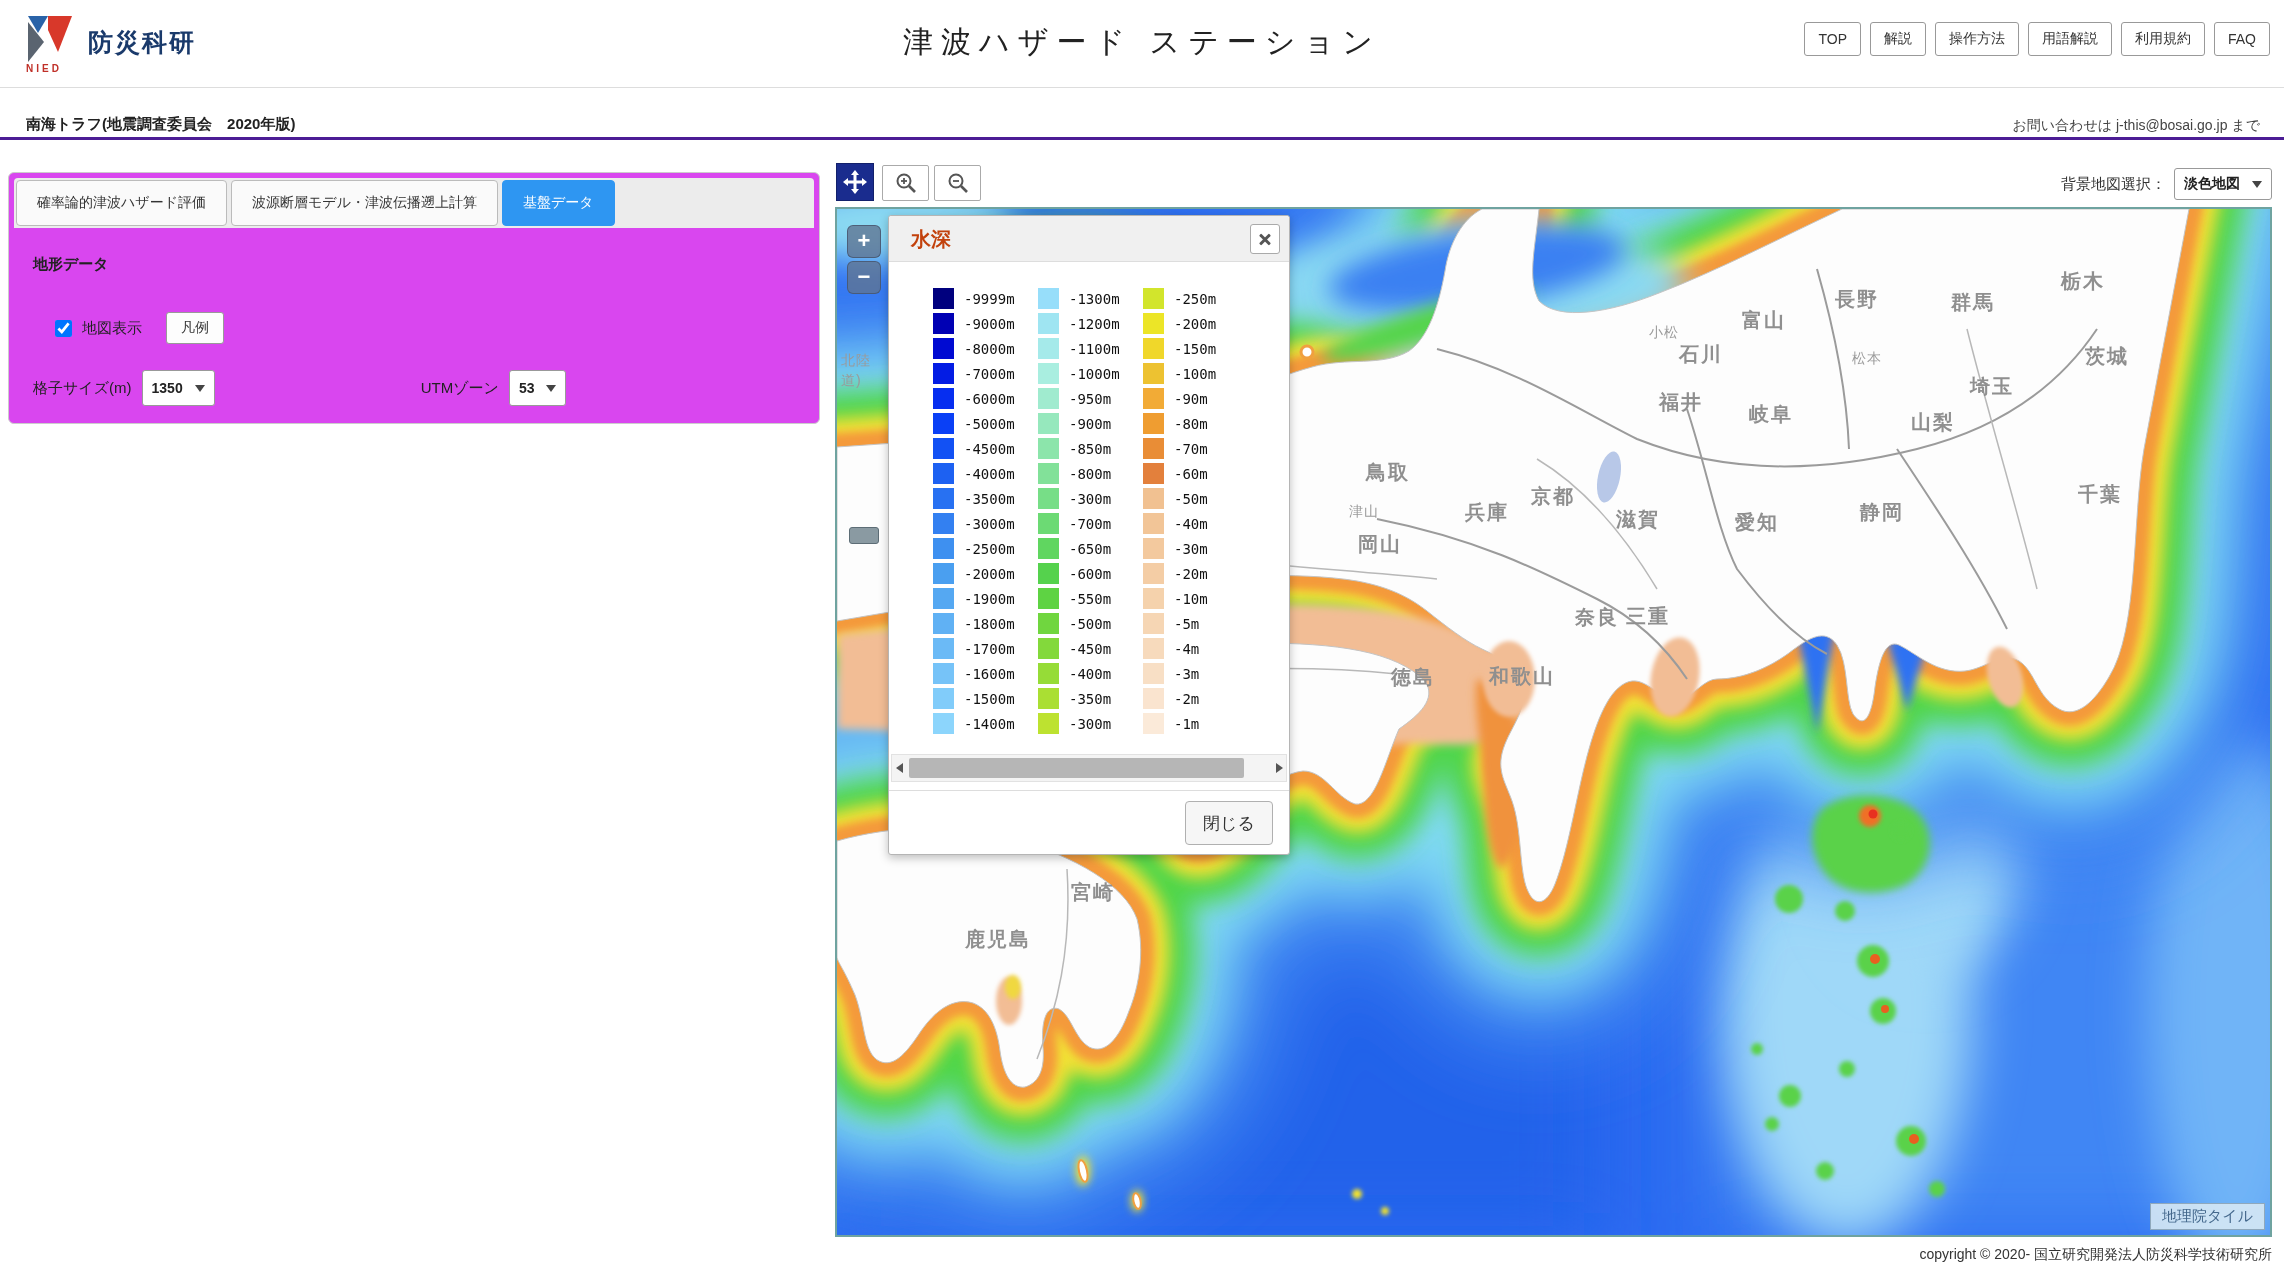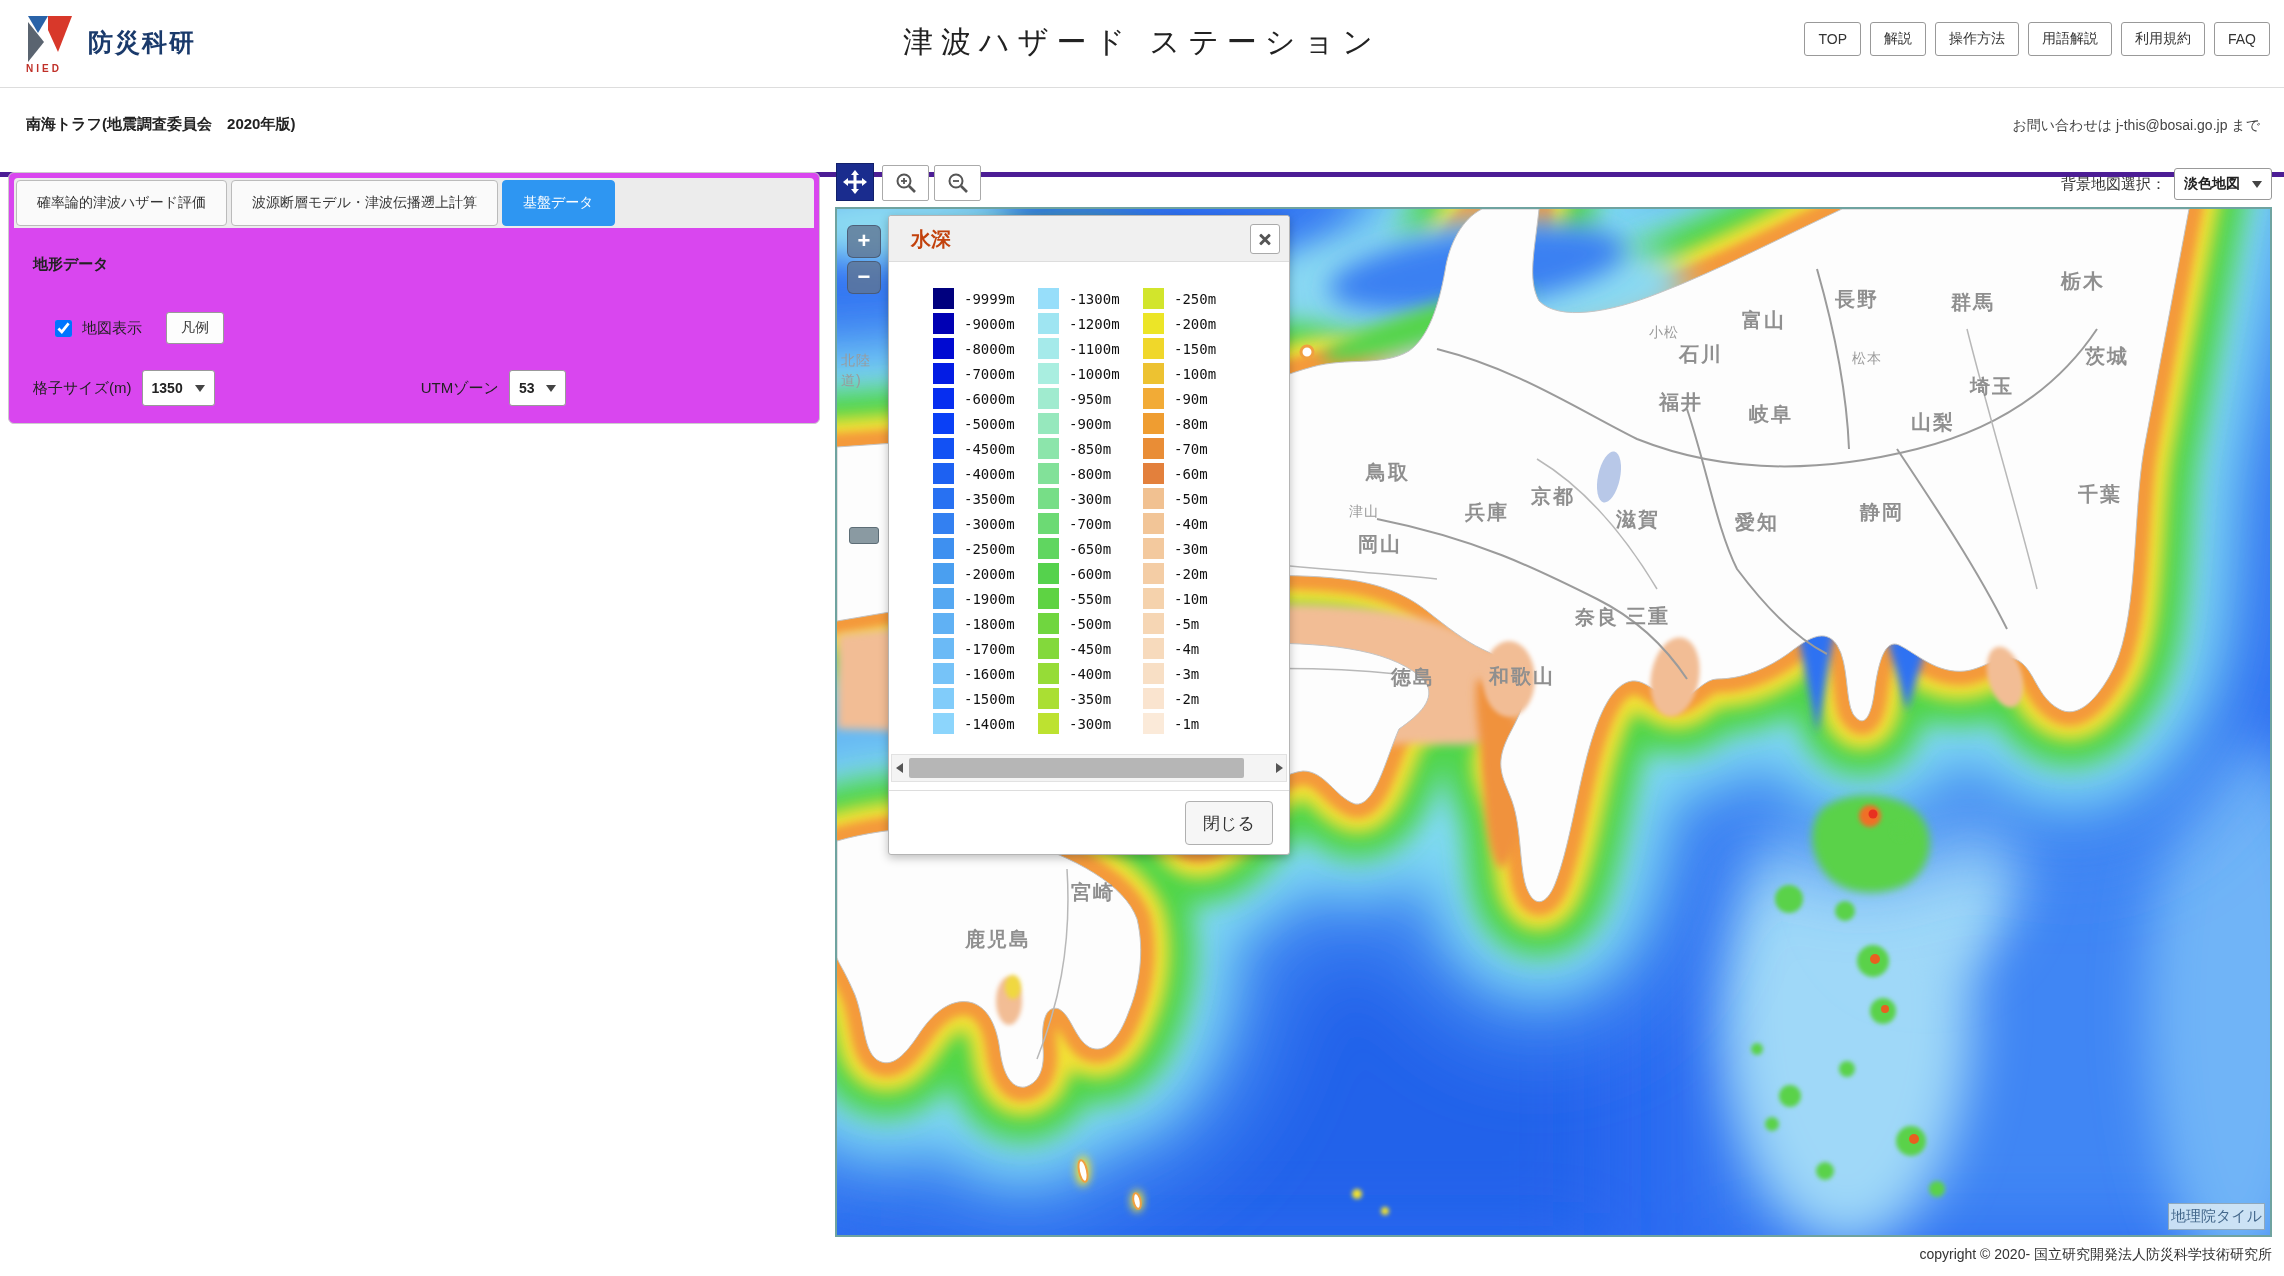--- a/index.html
+++ b/index.html
@@ -16,22 +16,22 @@
   .logo-nied { position:absolute; left:0; bottom:-2px; font-size:10px; letter-spacing:3px;
                color:#c03028; font-weight:bold; }
   .logo-text { font-size:25px; font-weight:bold; color:#1a3a6b; letter-spacing:2px; }
   .site-title { position:absolute; left:0; right:0; top:22px; text-align:center;
                 font-size:30px; color:#222; letter-spacing:8px; font-weight:500; }
   .nav { position:absolute; right:14px; top:22px; display:flex; gap:9px; }
   .navbtn { font-family:inherit; font-size:14px; color:#333; background:#fff;
             border:1px solid #999; border-radius:3px; padding:7px 13px; cursor:pointer; white-space:nowrap; }
 
   
-  .subheader { position:absolute; left:0; top:89px; width:2284px; height:88px;
-               border-bottom:5px solid #4c1d95; }
+  .subheader { position:absolute; left:0; top:89px; width:2284px; height:51px;
+               border-bottom:3px solid #4c1d95; }
   .sub-left { position:absolute; left:26px; top:26px; font-size:15px; font-weight:bold; color:#222; }
   .sub-right { position:absolute; right:24px; top:28px; font-size:14px; color:#444; }
 
   
   .panel { position:absolute; left:8px; top:172px; width:812px; height:252px;
            border:1px solid #ccc; border-radius:6px; background:#d946ef; }
   .tabbar { position:absolute; left:5px; top:5px; right:5px; height:50px;
             background:#ececec; border-radius:4px 4px 0 0; display:flex; align-items:stretch; gap:4px; padding:2px; }
   .tab { font-size:14px; color:#333; background:#fafafa; border:1px solid #bbb; border-radius:4px;
          display:flex; align-items:center; padding:0 20px; cursor:pointer; white-space:nowrap; }
@@ -70,21 +70,21 @@
   .maplabel { font-family:"Liberation Sans","DejaVu Sans",sans-serif; font-size:20px; font-weight:600;
               fill:#8f8f8f; letter-spacing:2px; }
   .maplabel.small { font-size:14px; font-weight:400; fill:#9a9a9a; letter-spacing:1px; }
   .mapzoom { position:absolute; left:10px; top:16px; width:34px; display:flex; flex-direction:column; gap:3px; }
   .mapzoom .mzbtn { height:33px; background:rgba(95,115,145,.78); border:1px solid rgba(70,85,110,.8);
                     border-radius:6px; color:#fff; font-size:22px; line-height:30px; text-align:center;
                     cursor:pointer; font-weight:bold; }
   .map-slider { position:absolute; left:12px; top:318px; width:30px; height:17px; background:#8a9aa2;
                 border:1px solid #5d6d76; border-radius:3px; cursor:pointer; }
   .tile-badge { position:absolute; right:5px; bottom:5px; background:rgba(214,232,244,.9);
-                border:1px solid #8fa8bc; color:#44688c; font-size:15px; padding:3px 2px; cursor:pointer; }
+                border:1px solid #8fa8bc; color:#44688c; font-size:15px; padding:3px 11px; cursor:pointer; }
 
   
   .dialog { position:absolute; left:888px; top:215px; width:402px; background:#fff;
             border:1px solid #b5b5b5; border-radius:3px; box-shadow:0 3px 10px rgba(0,0,0,.25); }
   .dlg-title { position:relative; height:46px; background:#f0f0f0; border-bottom:1px solid #ddd;
                border-radius:3px 3px 0 0; }
   .dlg-title .ttl { position:absolute; left:22px; top:10px; font-size:20px; font-weight:bold; color:#c2410c; }
   .dlg-close { position:absolute; right:9px; top:8px; width:30px; height:30px; background:#fff;
                border:1px solid #aaa; border-radius:3px; cursor:pointer; }
   .dlg-close:before, .dlg-close:after { content:""; position:absolute; left:7px; top:13px; width:14px; height:3px;

